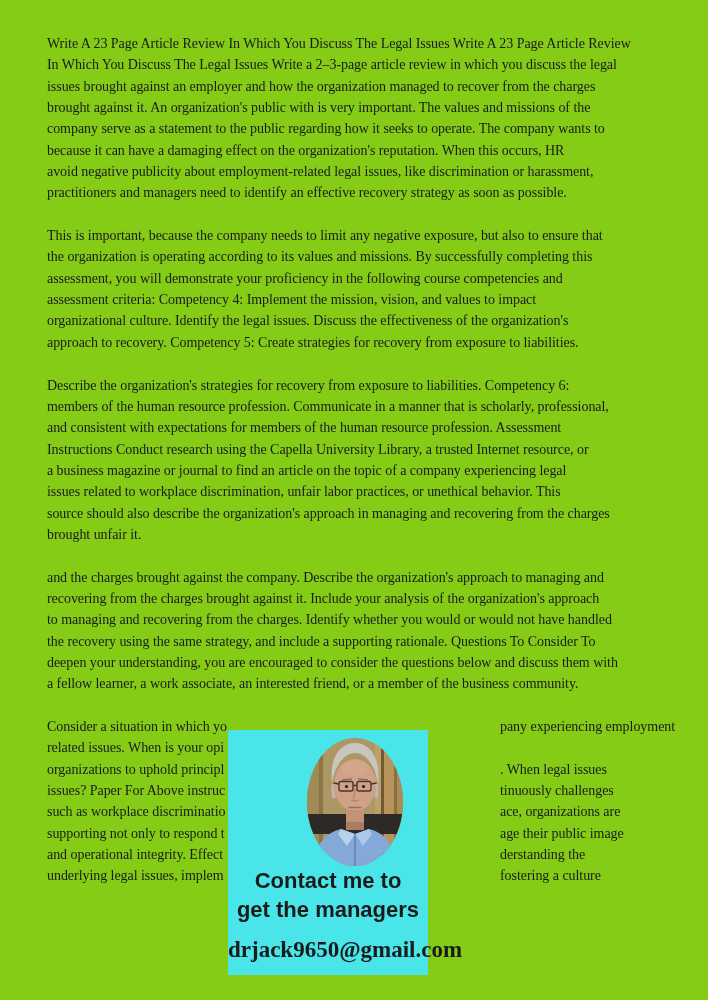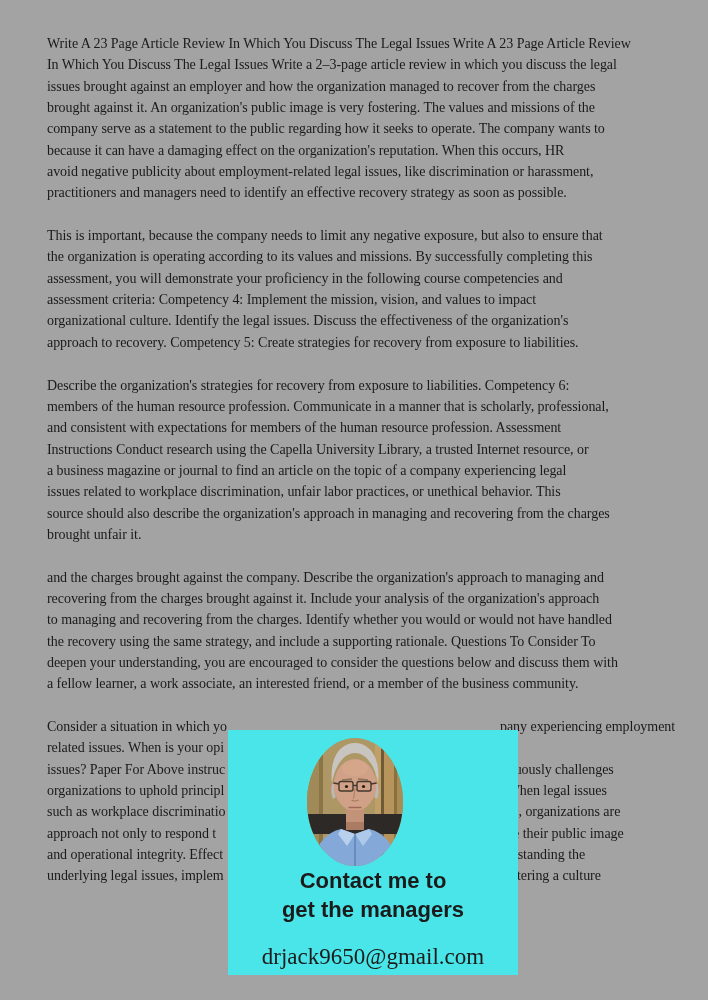--- a/index.html
+++ b/index.html
@@ -1,59 +1,59 @@
 <!DOCTYPE html>
 <html><head>
 <meta charset="utf-8">
 <style>
   html,body { margin:0; padding:0; background:#fff; }
   .page {
     position:relative; width:708px; height:1000px;
-    background:#a3a3a3; overflow:hidden;
+    background:#84cc16; overflow:hidden;
     font-family:"Liberation Serif", serif; color:#1a1a1a;
   }
   .doc {
     position:absolute; left:47px; top:33px; width:625px;
     font-size:14px; line-height:21.35px; letter-spacing:-0.05px;
   }
   .para { margin:0 0 21.35px 0; }
   .line { white-space:nowrap; position:relative; }
   .frag-right { position:absolute; left:453px; top:0; white-space:nowrap; }
 
   .promo-card {
-    position:absolute; left:228px; top:730px; width:290px; height:245px;
+    position:absolute; left:228px; top:730px; width:200px; height:245px;
   }
   .avatar {
     position:absolute; left:79px; top:8px; width:96px; height:128px;
     border-radius:50%; overflow:hidden;
   }
   .avatar svg { display:block; width:96px; height:128px; }
   .promo-text {
     position:absolute; top:136px; left:0; right:0; text-align:center;
   }
   .promo-heading {
     font-family:"Liberation Sans", sans-serif; font-weight:700;
     font-size:22px; line-height:29px;
   }
   .promo-email {
-    font-family:"Liberation Serif", serif; font-weight:400;
-    font-size:23px; line-height:30px; margin-top:18px;
+    font-family:"Liberation Serif", serif; font-weight:700;
+    font-size:23px; line-height:30px; margin-top:11px;
   }
 </style>
 </head>
 <body>
 
 <div class="page">
 
   <div class="doc" id="doc">
       <div class="para">
         <div class="line">Write A 23 Page Article Review In Which You Discuss The Legal Issues Write A 23 Page Article Review</div>
         <div class="line">In Which You Discuss The Legal Issues Write a 2–3-page article review in which you discuss the legal</div>
         <div class="line">issues brought against an employer and how the organization managed to recover from the charges</div>
-        <div class="line">brought against it. An organization's public image is very fostering. The values and missions of the</div>
+        <div class="line">brought against it. An organization's public with is very important. The values and missions of the</div>
         <div class="line">company serve as a statement to the public regarding how it seeks to operate. The company wants to</div>
         <div class="line">because it can have a damaging effect on the organization's reputation. When this occurs, HR</div>
         <div class="line">avoid negative publicity about employment-related legal issues, like discrimination or harassment,</div>
         <div class="line">practitioners and managers need to identify an effective recovery strategy as soon as possible.</div>
       </div>
       <div class="para">
         <div class="line">This is important, because the company needs to limit any negative exposure, but also to ensure that</div>
         <div class="line">the organization is operating according to its values and missions. By successfully completing this</div>
         <div class="line">assessment, you will demonstrate your proficiency in the following course competencies and</div>
         <div class="line">assessment criteria: Competency 4: Implement the mission, vision, and values to impact</div>
@@ -74,24 +74,24 @@
         <div class="line">and the charges brought against the company. Describe the organization's approach to managing and</div>
         <div class="line">recovering from the charges brought against it. Include your analysis of the organization's approach</div>
         <div class="line">to managing and recovering from the charges. Identify whether you would or would not have handled</div>
         <div class="line">the recovery using the same strategy, and include a supporting rationale. Questions To Consider To</div>
         <div class="line">deepen your understanding, you are encouraged to consider the questions below and discuss them with</div>
         <div class="line">a fellow learner, a work associate, an interested friend, or a member of the business community.</div>
       </div>
       <div class="para">
         <div class="line"><span>Consider a situation in which yo</span><span class="frag-right">pany experiencing employment</span></div>
         <div class="line"><span>related issues. When is your opi</span></div>
+        <div class="line"><span>organizations to uphold principl</span><span class="frag-right">. When legal issues</span></div>
         <div class="line"><span>issues? Paper For Above instruc</span><span class="frag-right">tinuously challenges</span></div>
-        <div class="line"><span>organizations to uphold principl</span><span class="frag-right">. When legal issues</span></div>
         <div class="line"><span>such as workplace discriminatio</span><span class="frag-right">ace, organizations are</span></div>
-        <div class="line"><span>approach not only to respond t</span><span class="frag-right">age their public image</span></div>
+        <div class="line"><span>supporting not only to respond t</span><span class="frag-right">age their public image</span></div>
         <div class="line"><span>and operational integrity. Effect</span><span class="frag-right">derstanding the</span></div>
         <div class="line"><span>underlying legal issues, implem</span><span class="frag-right">fostering a culture</span></div>
       </div>
     </div>
 
   <div class="promo-card" style="background: rgb(74, 229, 232); color: rgb(27, 27, 27);">
     <div class="avatar">
       <svg viewBox="0 0 96 128" xmlns="http://www.w3.org/2000/svg">
 
         <rect x="0" y="0" width="96" height="128" fill="#ad9765"></rect>

